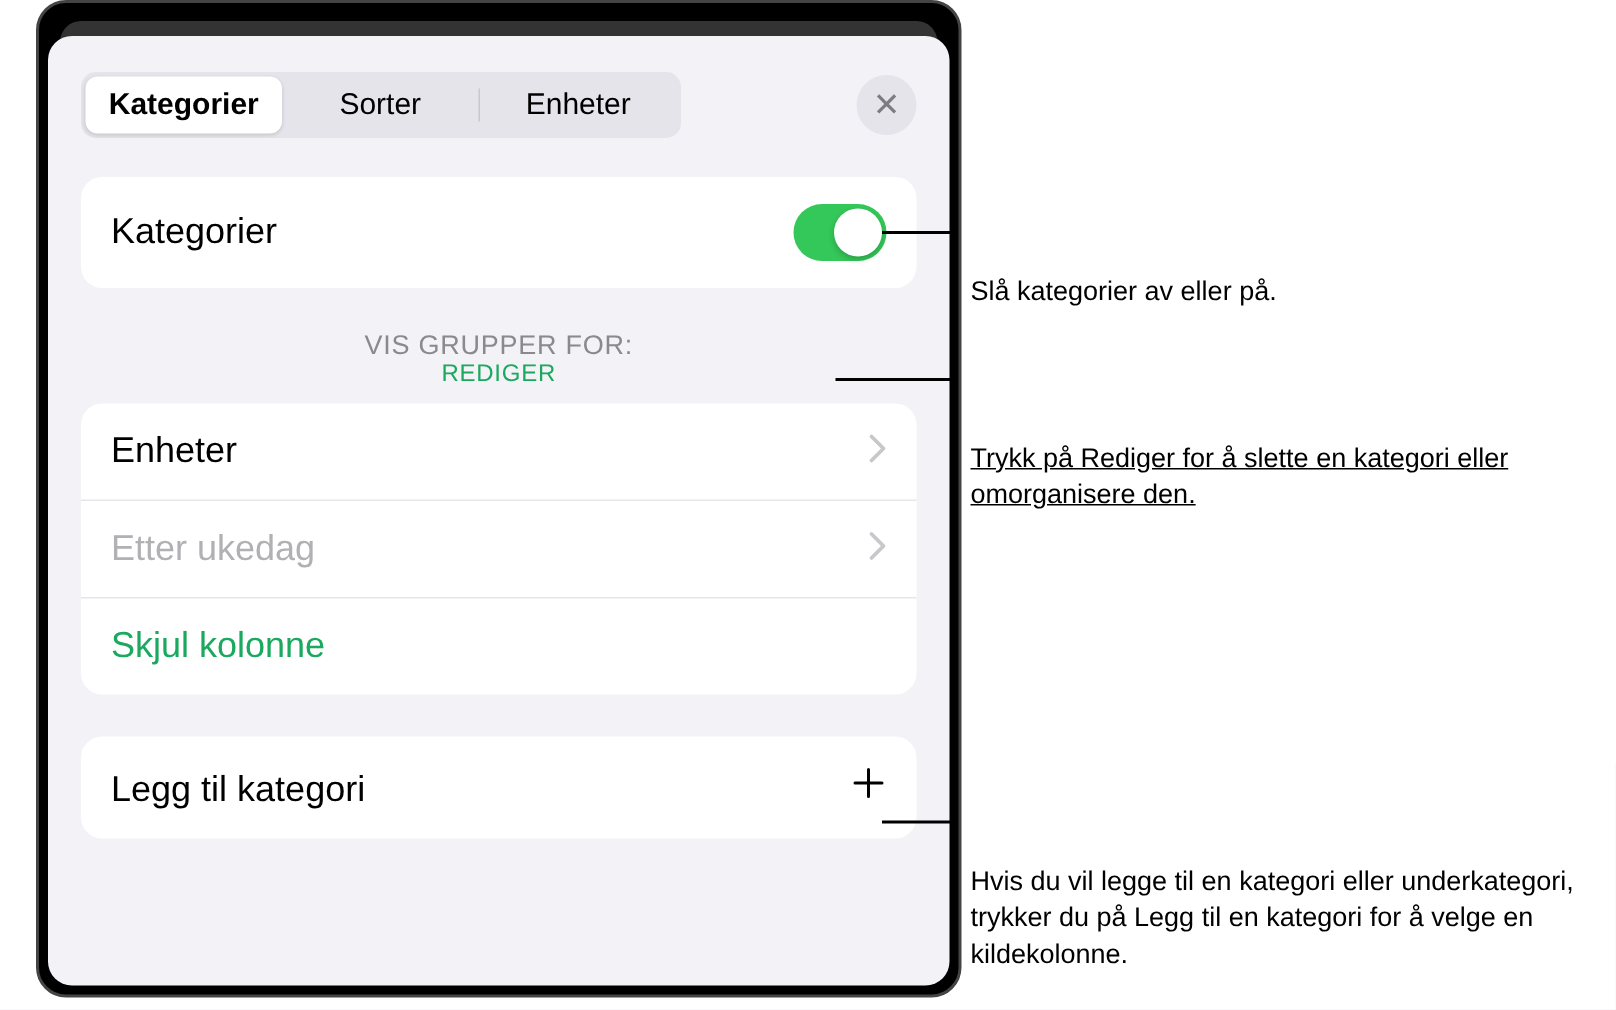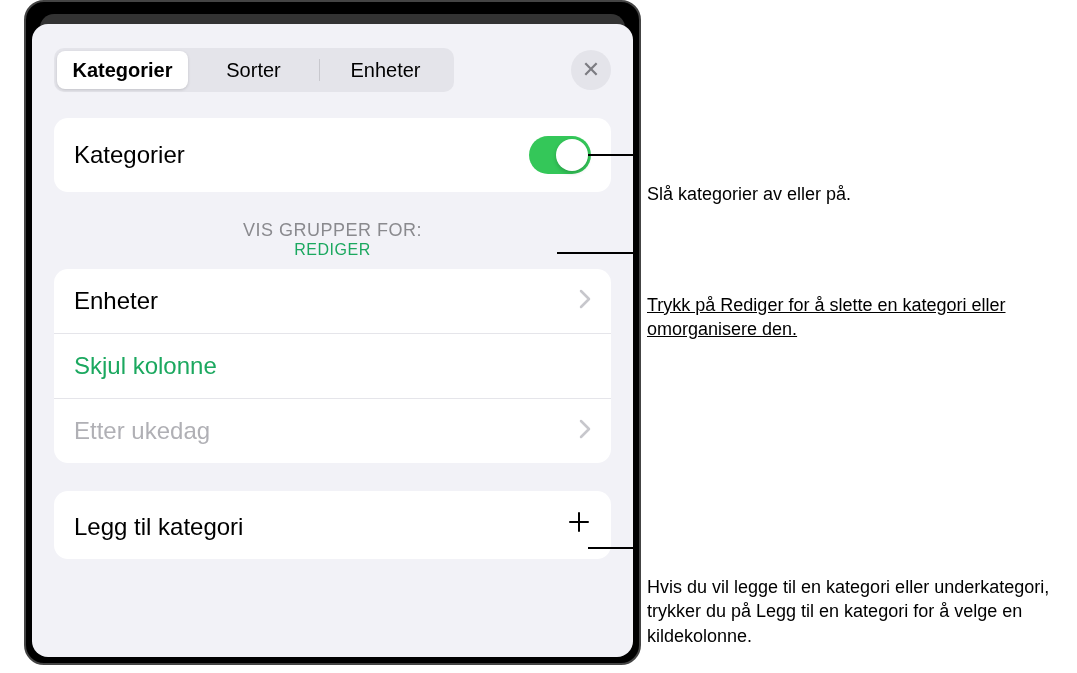--- a/index.html
+++ b/index.html
@@ -231,29 +231,29 @@
     <div class="card">
       <div class="list-row">
         <span class="row-label">Enheter</span>
         <span class="chevron">
           <svg width="12" height="20" viewBox="0 0 12 20">
               <path d="M2 2 L10 10 L2 18" stroke="#c7c7cc" stroke-width="2.5" fill="none" stroke-linecap="round" stroke-linejoin="round"></path>
             </svg>
         </span>
       </div>
       <div class="list-row">
-        <span class="row-label green">Skjul kolonne</span>
-      </div>
-      <div class="list-row">
         <span class="row-label disabled">Etter ukedag</span>
         <span class="chevron">
           <svg width="12" height="20" viewBox="0 0 12 20">
               <path d="M2 2 L10 10 L2 18" stroke="#c7c7cc" stroke-width="2.5" fill="none" stroke-linecap="round" stroke-linejoin="round"></path>
             </svg>
         </span>
+      </div>
+      <div class="list-row">
+        <span class="row-label green">Skjul kolonne</span>
       </div>
     </div>
 
     <div class="card">
       <div class="add-row">
         <span class="row-label">Legg til kategori</span>
         <span class="plus-icon">
           <svg width="24" height="24" viewBox="0 0 24 24">
               <path d="M12 3 L12 21 M3 12 L21 12" stroke="#000" stroke-width="2" stroke-linecap="round"></path>
             </svg>

